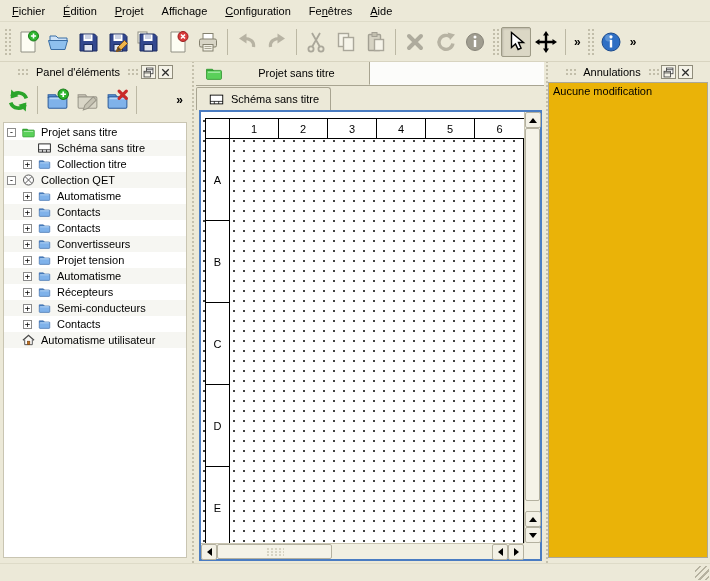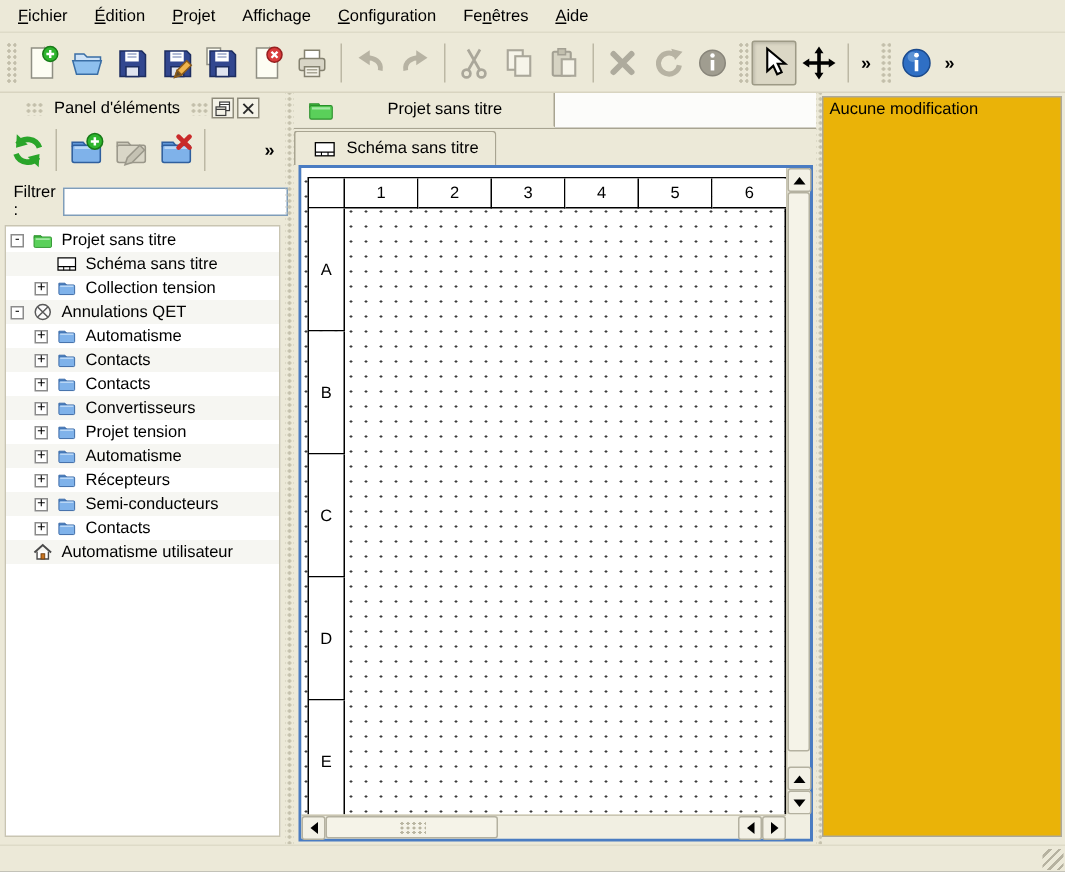--- a/index.html
+++ b/index.html
@@ -463,55 +463,48 @@
           </div>
         <div class="pt-btn">
             <svg class="ic" width="25" height="25">
               <use href="#sym-folderdel"></use>
             </svg>
           </div>
         <div class="pt-sep"></div>
         <div class="pt-spacer"></div>
         <span class="chev">»</span>
       </div>
-      <div class="filter-row">
-        <svg class="ic" width="20" height="20">
-            <use href="#sym-clearfilter"></use>
-          </svg>
-        <span>Filtrer :</span>
-        <input class="filter-input" type="text" value="" style="">
-      </div>
       <div class="tree" id="tree">
           <div class="tree-row tree-indent0">
             <span class="expander">-</span>
             <svg width="15" height="14" viewBox="0 0 24 24" class="tree-ic">
               <use href="#sym-foldergreen"></use>
             </svg>
             <span>Projet sans titre</span>
           </div>
           <div class="tree-row tree-indent1 alt">
             <span class="expander none"></span>
             <svg width="15" height="14" viewBox="0 0 24 24" class="tree-ic">
               <use href="#sym-schema"></use>
             </svg>
             <span>Schéma sans titre</span>
           </div>
           <div class="tree-row tree-indent1">
             <span class="expander">+</span>
             <svg width="15" height="14" viewBox="0 0 24 24" class="tree-ic">
               <use href="#g-folderblue"></use>
             </svg>
-            <span>Collection tension</span>
+            <span>Collection titre</span>
           </div>
           <div class="tree-row tree-indent0 alt">
             <span class="expander">-</span>
             <svg width="15" height="14" viewBox="0 0 24 24" class="tree-ic">
               <use href="#sym-qet"></use>
             </svg>
-            <span>Annulations QET</span>
+            <span>Collection QET</span>
           </div>
           <div class="tree-row tree-indent1">
             <span class="expander">+</span>
             <svg width="15" height="14" viewBox="0 0 24 24" class="tree-ic">
               <use href="#g-folderblue"></use>
             </svg>
             <span>Automatisme</span>
           </div>
           <div class="tree-row tree-indent1 alt">
             <span class="expander">+</span>
@@ -649,20 +642,35 @@
               </div>
           </div>
           <div class="sb sb-corner"></div>
         </div>
       </div>
     </div>
 
     <div class="vsplit split-r"></div>
 
     <div class="dock dock-right">
+      <div class="dock-header">
+        <div class="dock-dots"></div>
+        <span class="dock-title">Annulations</span>
+        <div class="dock-dots"></div>
+        <div class="dock-btn">
+            <svg width="13" height="13">
+              <use href="#sym-float"></use>
+            </svg>
+          </div>
+        <div class="dock-btn">
+            <svg width="13" height="13">
+              <use href="#sym-close"></use>
+            </svg>
+          </div>
+      </div>
       <div class="undo-list">
         <div class="undo-item">Aucune modification</div>
       </div>
     </div>
   </div>
 
   <div class="statusbar">
     <div class="resize-grip"></div>
   </div>
 </div>

